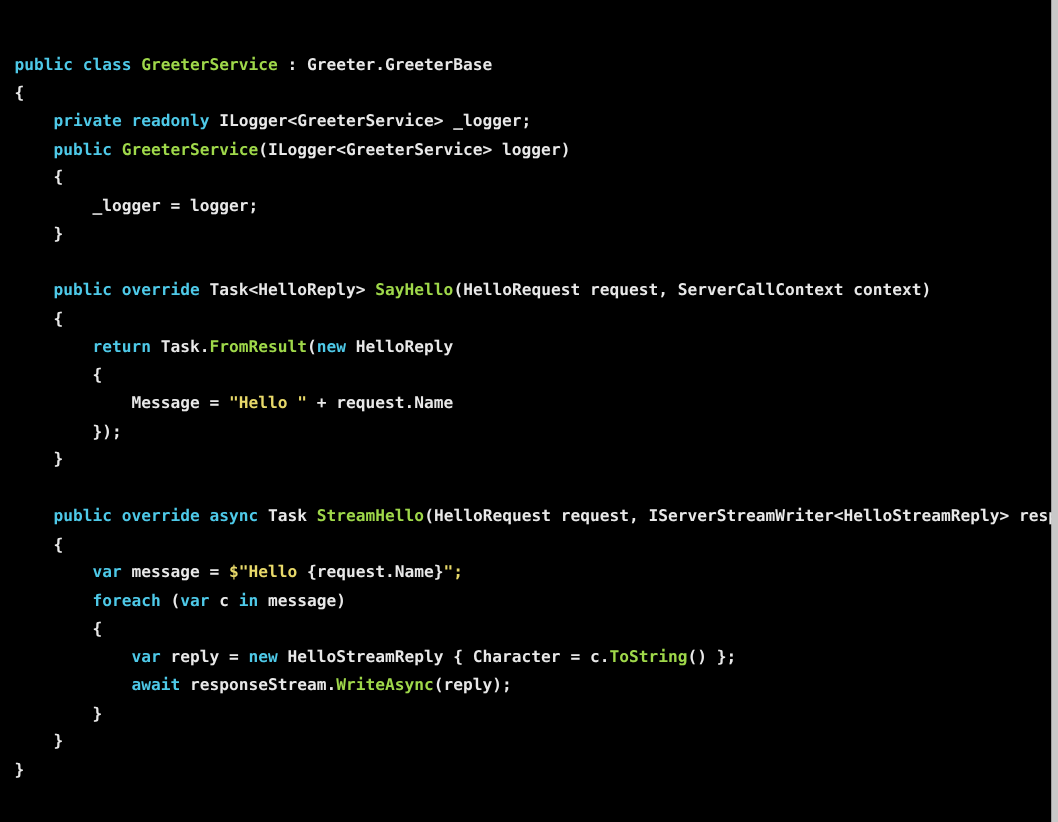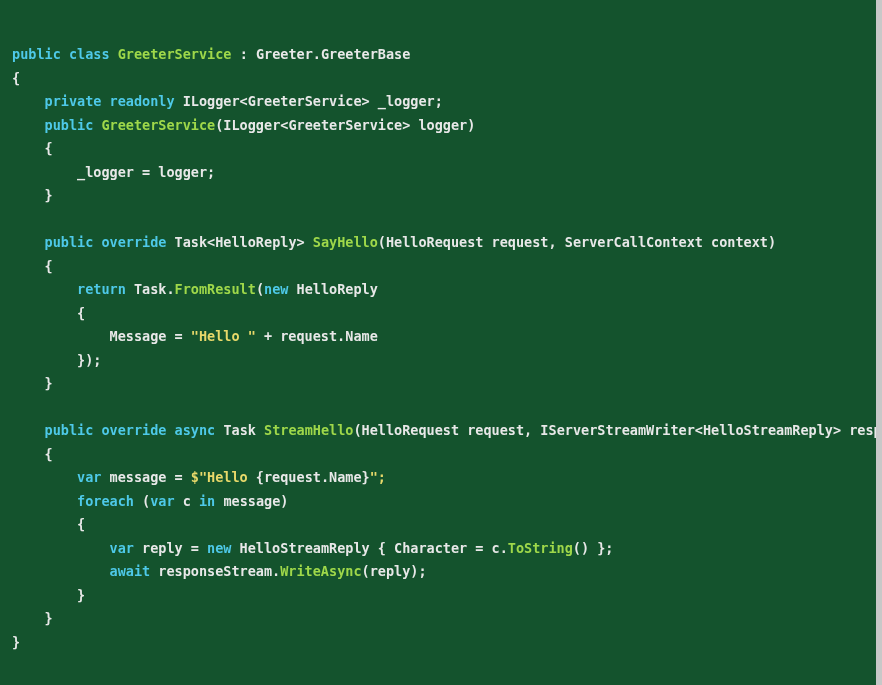--- a/index.html
+++ b/index.html
@@ -41,19 +41,19 @@
   .pl  { color: #e8e8e8; }
   #right-edge {
     position: absolute;
     top: 0;
     right: 0;
     width: 6px;
     height: 685px;
     background: #c8c8c8;
   }
 </style>
-<style>.kw{color:#4ec9e8;}.fn{color:#9fd84a;}.pl{color:#e8e8e8;}.str{color:#e8d96a;}#code-viewer{background:#14532d;}body{background:#26262b;}#right-edge{background:#c8c8c8;}</style></head>
+<style>.kw{color:#4ec9e8;}.fn{color:#9fd84a;}.pl{color:#e8e8e8;}.str{color:#e8d96a;}#code-viewer{background:#000000;}body{background:#26262b;}#right-edge{background:#c8c8c8;}</style></head>
 <body>
 
 <div id="code-viewer">
   <div id="code-block"><span class="ln"><span class="kw">public</span><span class="pl"> </span><span class="kw">class</span><span class="pl"> </span><span class="fn">GreeterService</span><span class="pl"> : Greeter.GreeterBase</span></span><span class="ln"><span class="pl">{</span></span><span class="ln"><span class="pl">    </span><span class="kw">private</span><span class="pl"> </span><span class="kw">readonly</span><span class="pl"> ILogger&lt;GreeterService&gt; _logger;</span></span><span class="ln"><span class="pl">    </span><span class="kw">public</span><span class="pl"> </span><span class="fn">GreeterService</span><span class="pl">(ILogger&lt;GreeterService&gt; logger)</span></span><span class="ln"><span class="pl">    {</span></span><span class="ln"><span class="pl">        _logger = logger;</span></span><span class="ln"><span class="pl">    }</span></span><span class="ln">&nbsp;</span><span class="ln"><span class="pl">    </span><span class="kw">public</span><span class="pl"> </span><span class="kw">override</span><span class="pl"> Task&lt;HelloReply&gt; </span><span class="fn">SayHello</span><span class="pl">(HelloRequest request, ServerCallContext context)</span></span><span class="ln"><span class="pl">    {</span></span><span class="ln"><span class="pl">        </span><span class="kw">return</span><span class="pl"> Task.</span><span class="fn">FromResult</span><span class="pl">(</span><span class="kw">new</span><span class="pl"> HelloReply</span></span><span class="ln"><span class="pl">        {</span></span><span class="ln"><span class="pl">            Message = </span><span class="str">"Hello "</span><span class="pl"> + request.Name</span></span><span class="ln"><span class="pl">        });</span></span><span class="ln"><span class="pl">    }</span></span><span class="ln">&nbsp;</span><span class="ln"><span class="pl">    </span><span class="kw">public</span><span class="pl"> </span><span class="kw">override</span><span class="pl"> </span><span class="kw">async</span><span class="pl"> Task </span><span class="fn">StreamHello</span><span class="pl">(HelloRequest request, IServerStreamWriter&lt;HelloStreamReply&gt; responseStream, ServerCallContext context)</span></span><span class="ln"><span class="pl">    {</span></span><span class="ln"><span class="pl">        </span><span class="kw">var</span><span class="pl"> message = </span><span class="str">$"Hello </span><span class="pl">{request.Name}</span><span class="str">";</span></span><span class="ln"><span class="pl">        </span><span class="kw">foreach</span><span class="pl"> (</span><span class="kw">var</span><span class="pl"> c </span><span class="kw">in</span><span class="pl"> message)</span></span><span class="ln"><span class="pl">        {</span></span><span class="ln"><span class="pl">            </span><span class="kw">var</span><span class="pl"> reply = </span><span class="kw">new</span><span class="pl"> HelloStreamReply { Character = c.</span><span class="fn">ToString</span><span class="pl">() };</span></span><span class="ln"><span class="pl">            </span><span class="kw">await</span><span class="pl"> responseStream.</span><span class="fn">WriteAsync</span><span class="pl">(reply);</span></span><span class="ln"><span class="pl">        }</span></span><span class="ln"><span class="pl">    }</span></span><span class="ln"><span class="pl">}</span></span></div>
   <div id="right-edge"></div>
 </div>
 
 </body></html>

